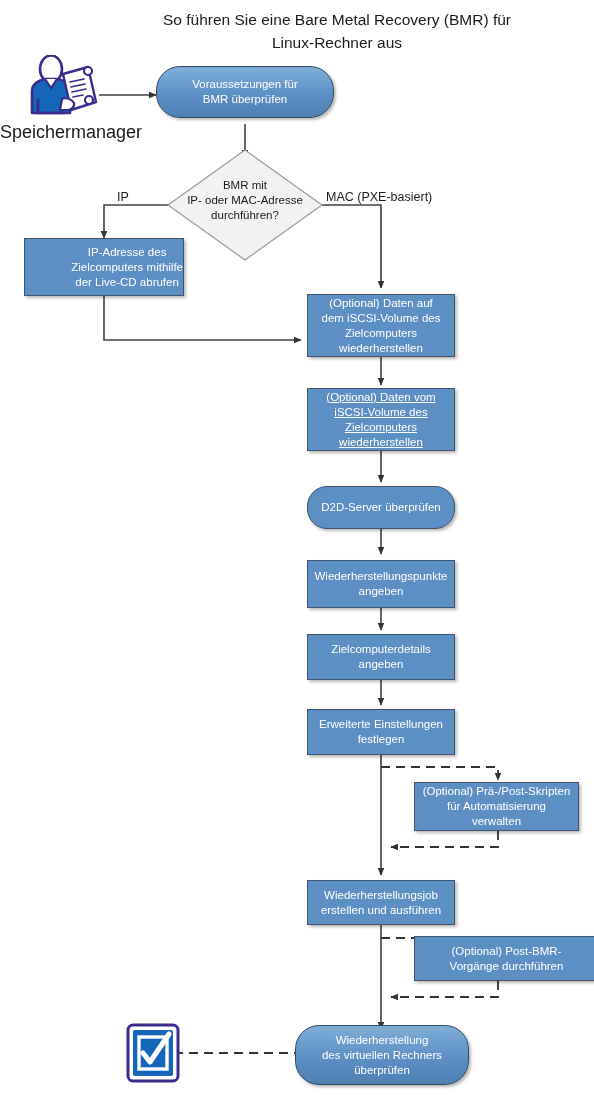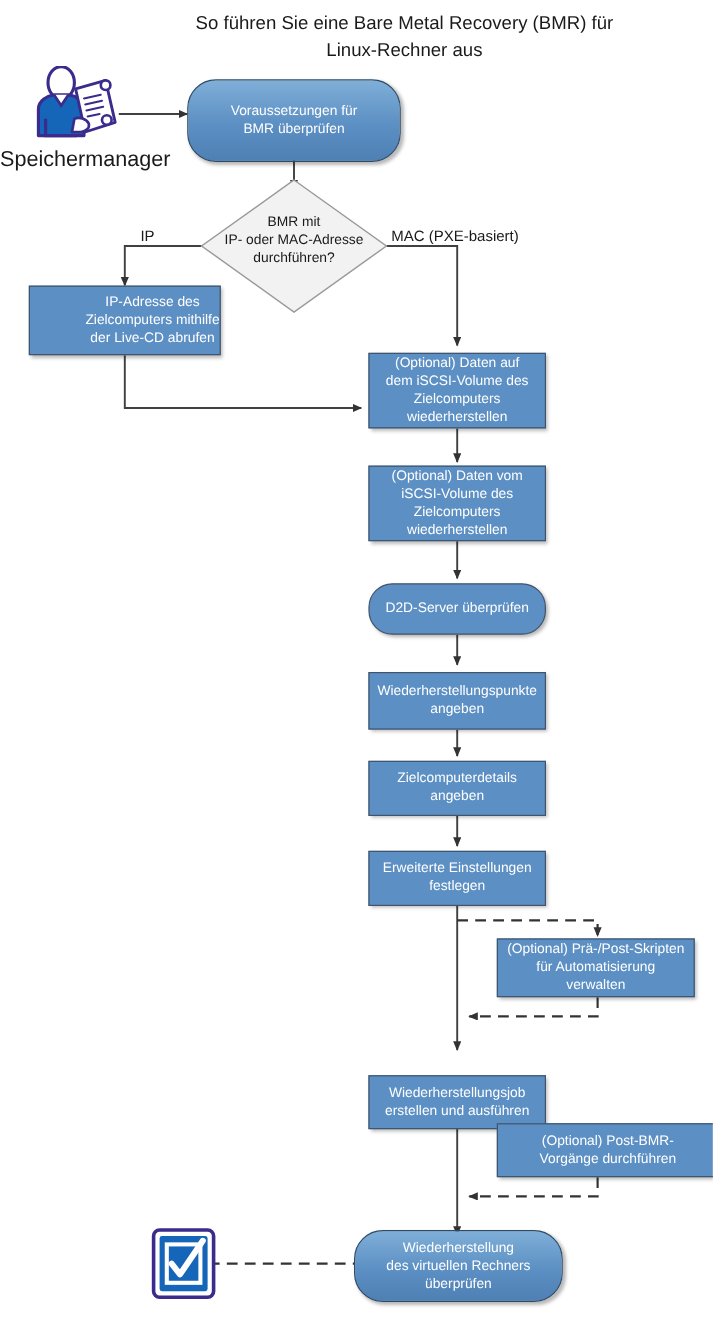--- a/index.html
+++ b/index.html
@@ -107,21 +107,21 @@
 
   <div class="icon-box" style="left:125px;top:1013px;width:58px;height:80px;">
     <svg viewBox="0 0 58 80" width="58" height="80" xmlns="http://www.w3.org/2000/svg">
       <rect x="3" y="12" width="50" height="56" rx="5" fill="#ffffff" stroke="#3B2B8C" stroke-width="3"></rect>
       <rect x="8" y="17" width="40" height="46" rx="2" fill="#1565B8"></rect>
       <rect x="14" y="24" width="28" height="32" fill="none" stroke="#ffffff" stroke-width="3.4"></rect>
       <path d="M18,40 L25,49 L44,21" fill="none" stroke="#ffffff" stroke-width="5" stroke-linecap="round" stroke-linejoin="round"></path>
     </svg>
   </div>
 
-  <div class="node term" style="left:156px;top:66px;width:178px;height:69px;">
+  <div class="node term" style="left:156px;top:66px;width:178px;height:52px;">
     <span style="white-space:pre-line">Voraussetzungen für
 BMR überprüfen</span>
   </div>
 
   <div class="diamond-label" style="left:165px;top:178px;">
     <span style="white-space:pre-line">BMR mit
 IP- oder MAC-Adresse
 durchführen?</span>
   </div>
 
@@ -131,21 +131,21 @@
 der Live-CD abrufen</span>
   </div>
 
   <div class="node proc" style="left:307px;top:294px;width:148px;height:63px;">
     <span style="white-space:pre-line">(Optional) Daten auf
 dem iSCSI-Volume des
 Zielcomputers
 wiederherstellen</span>
   </div>
 
-  <div class="node proc" style="left:307px;top:388px;width:148px;height:63px;">
+  <div class="node proc" style="left:307px;top:388px;width:148px;height:63px;text-decoration:underline;">
     <span style="white-space:pre-line">(Optional) Daten vom
 iSCSI-Volume des
 Zielcomputers
 wiederherstellen</span>
   </div>
 
   <div class="node proc" style="left:307px;top:486px;width:148px;height:43px;border-radius:20px;">
     <span style="white-space:pre-line">D2D-Server überprüfen</span>
   </div>
 
@@ -163,21 +163,21 @@
     <span style="white-space:pre-line">Erweiterte Einstellungen
 festlegen</span>
   </div>
 
   <div class="node proc" style="left:414px;top:782px;width:165px;height:49px;">
     <span style="white-space:pre-line">(Optional) Prä-/Post-Skripten
 für Automatisierung
 verwalten</span>
   </div>
 
-  <div class="node proc" style="left:307px;top:880px;width:148px;height:45px;margin-top:16px;">
+  <div class="node proc" style="left:307px;top:880px;width:148px;height:45px;">
     <span style="white-space:pre-line">Wiederherstellungsjob
 erstellen und ausführen</span>
   </div>
 
   <div class="node proc" style="left:414px;top:936px;width:185px;height:45px;">
     <span style="white-space:pre-line">(Optional) Post-BMR-
 Vorgänge durchführen</span>
   </div>
 
   <div class="node term" style="left:295px;top:1025px;width:174px;height:60px;">

